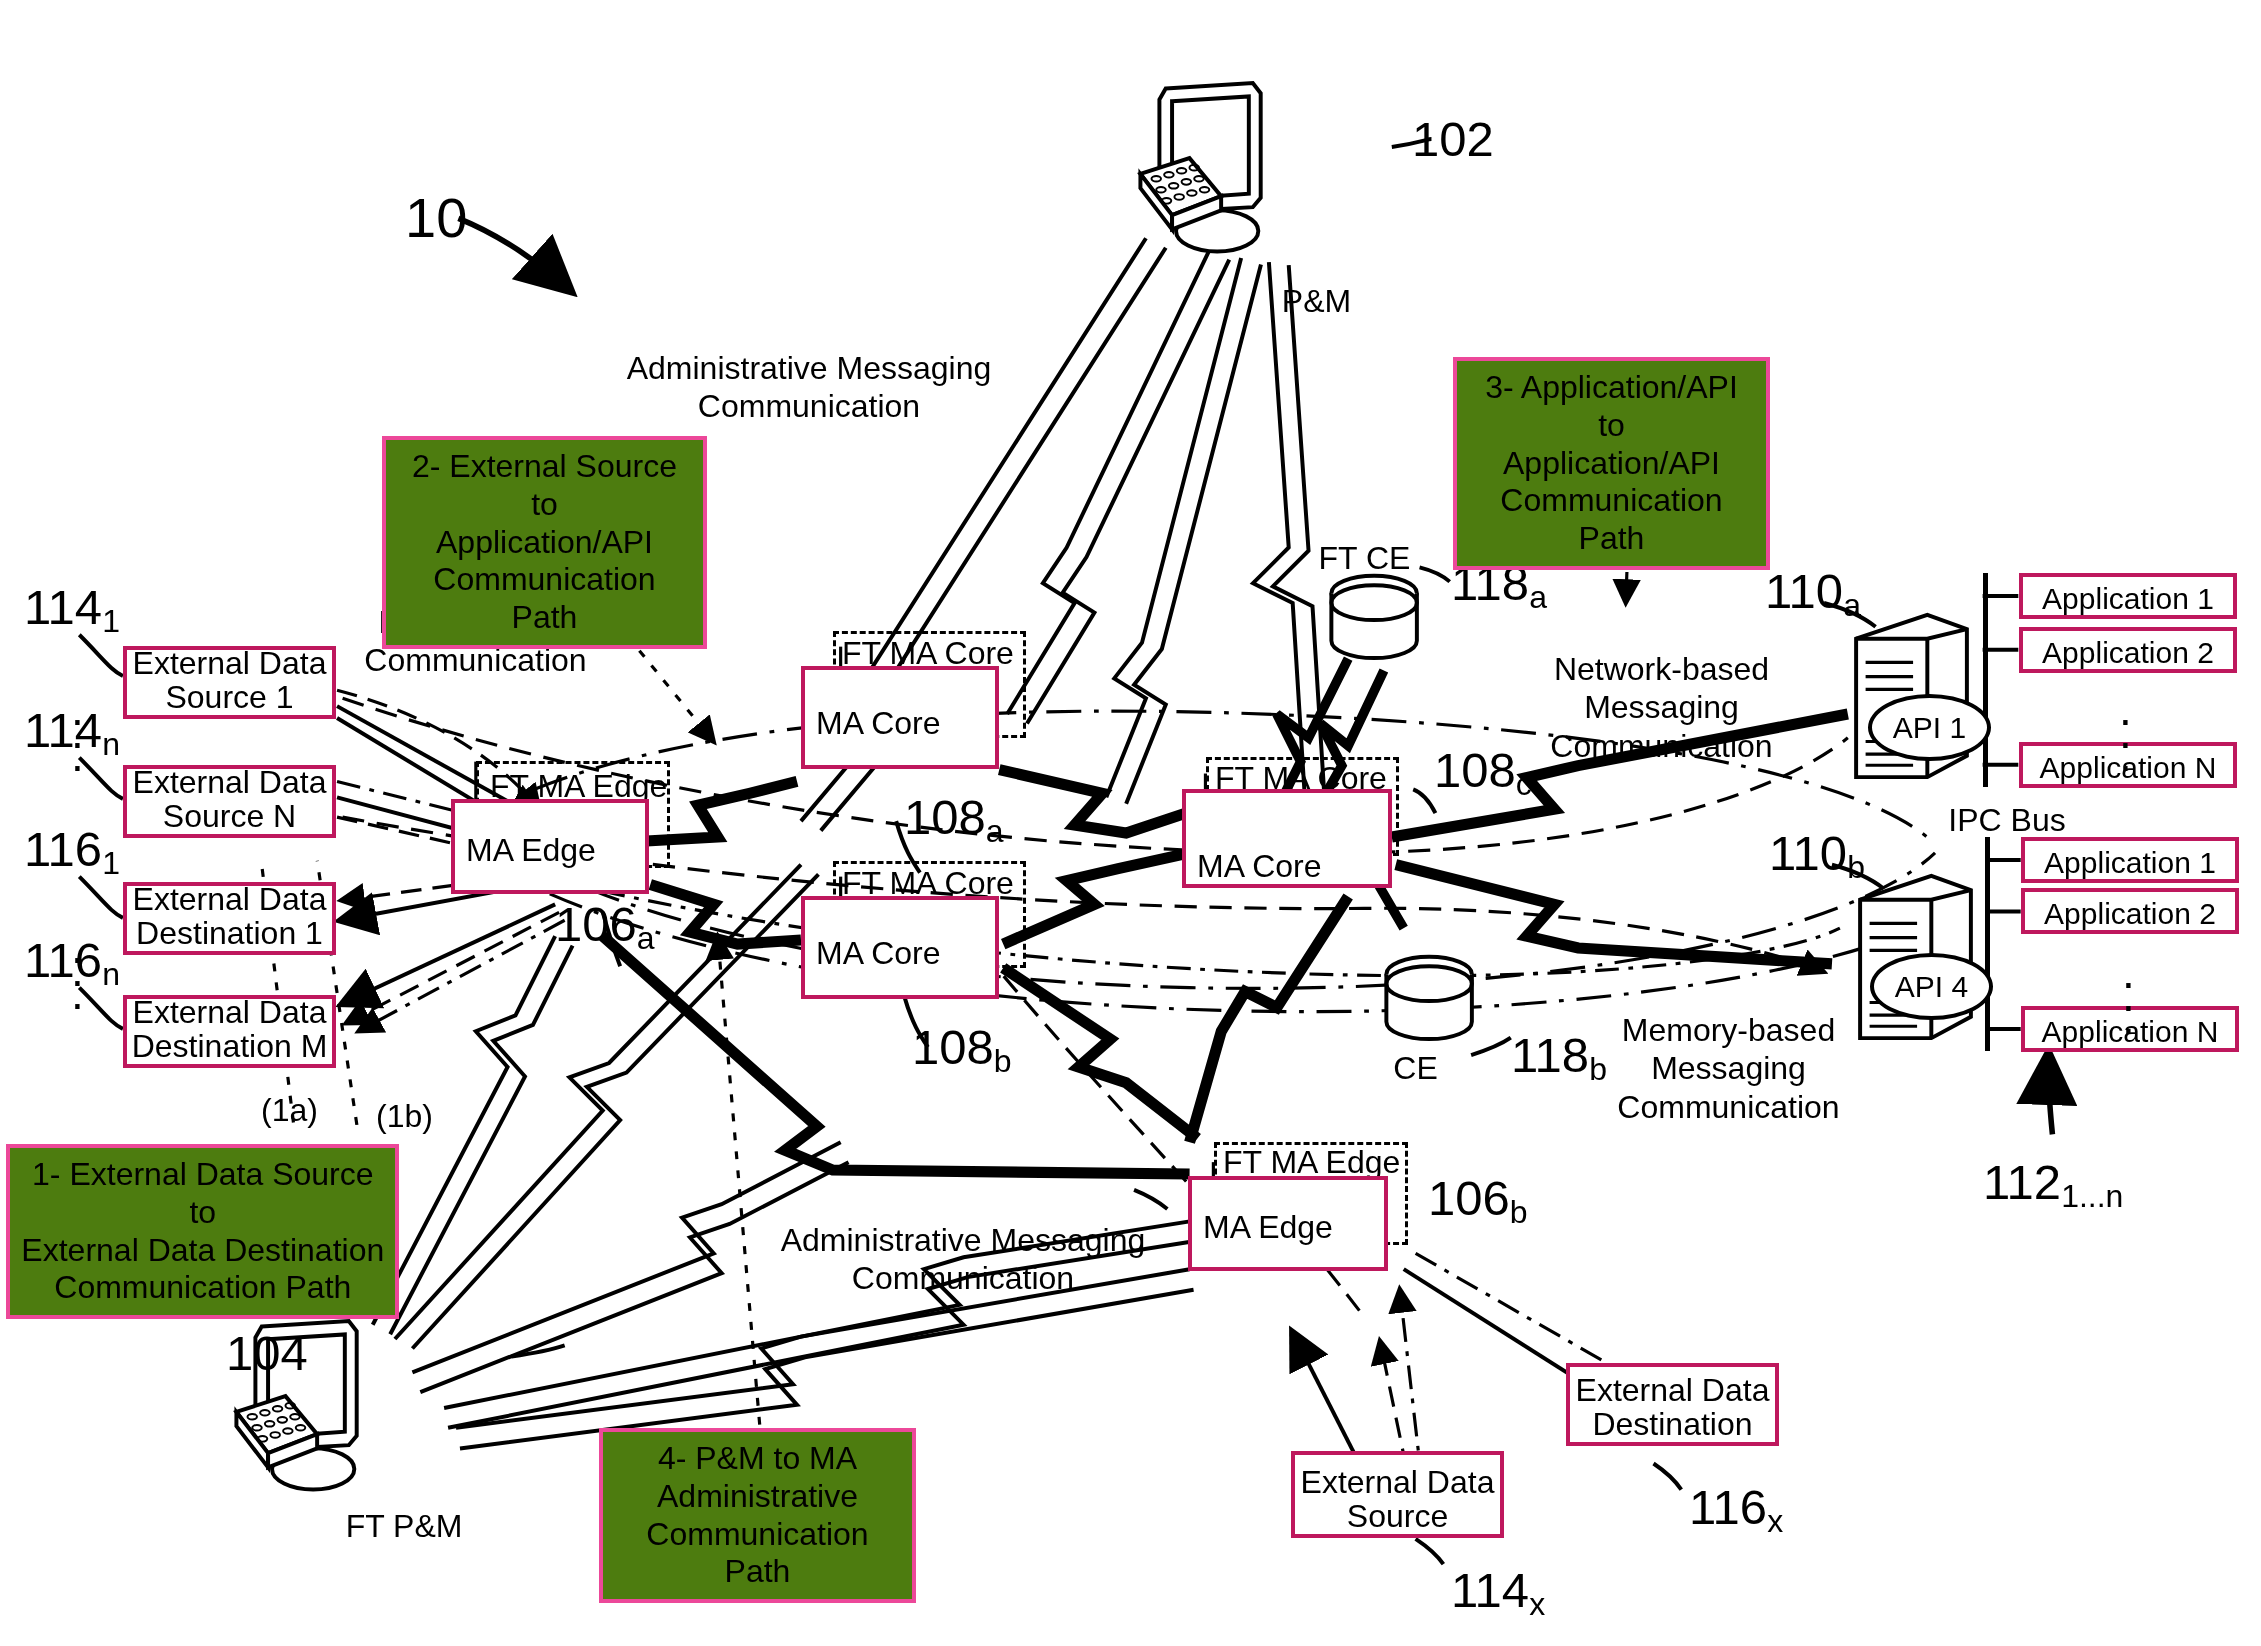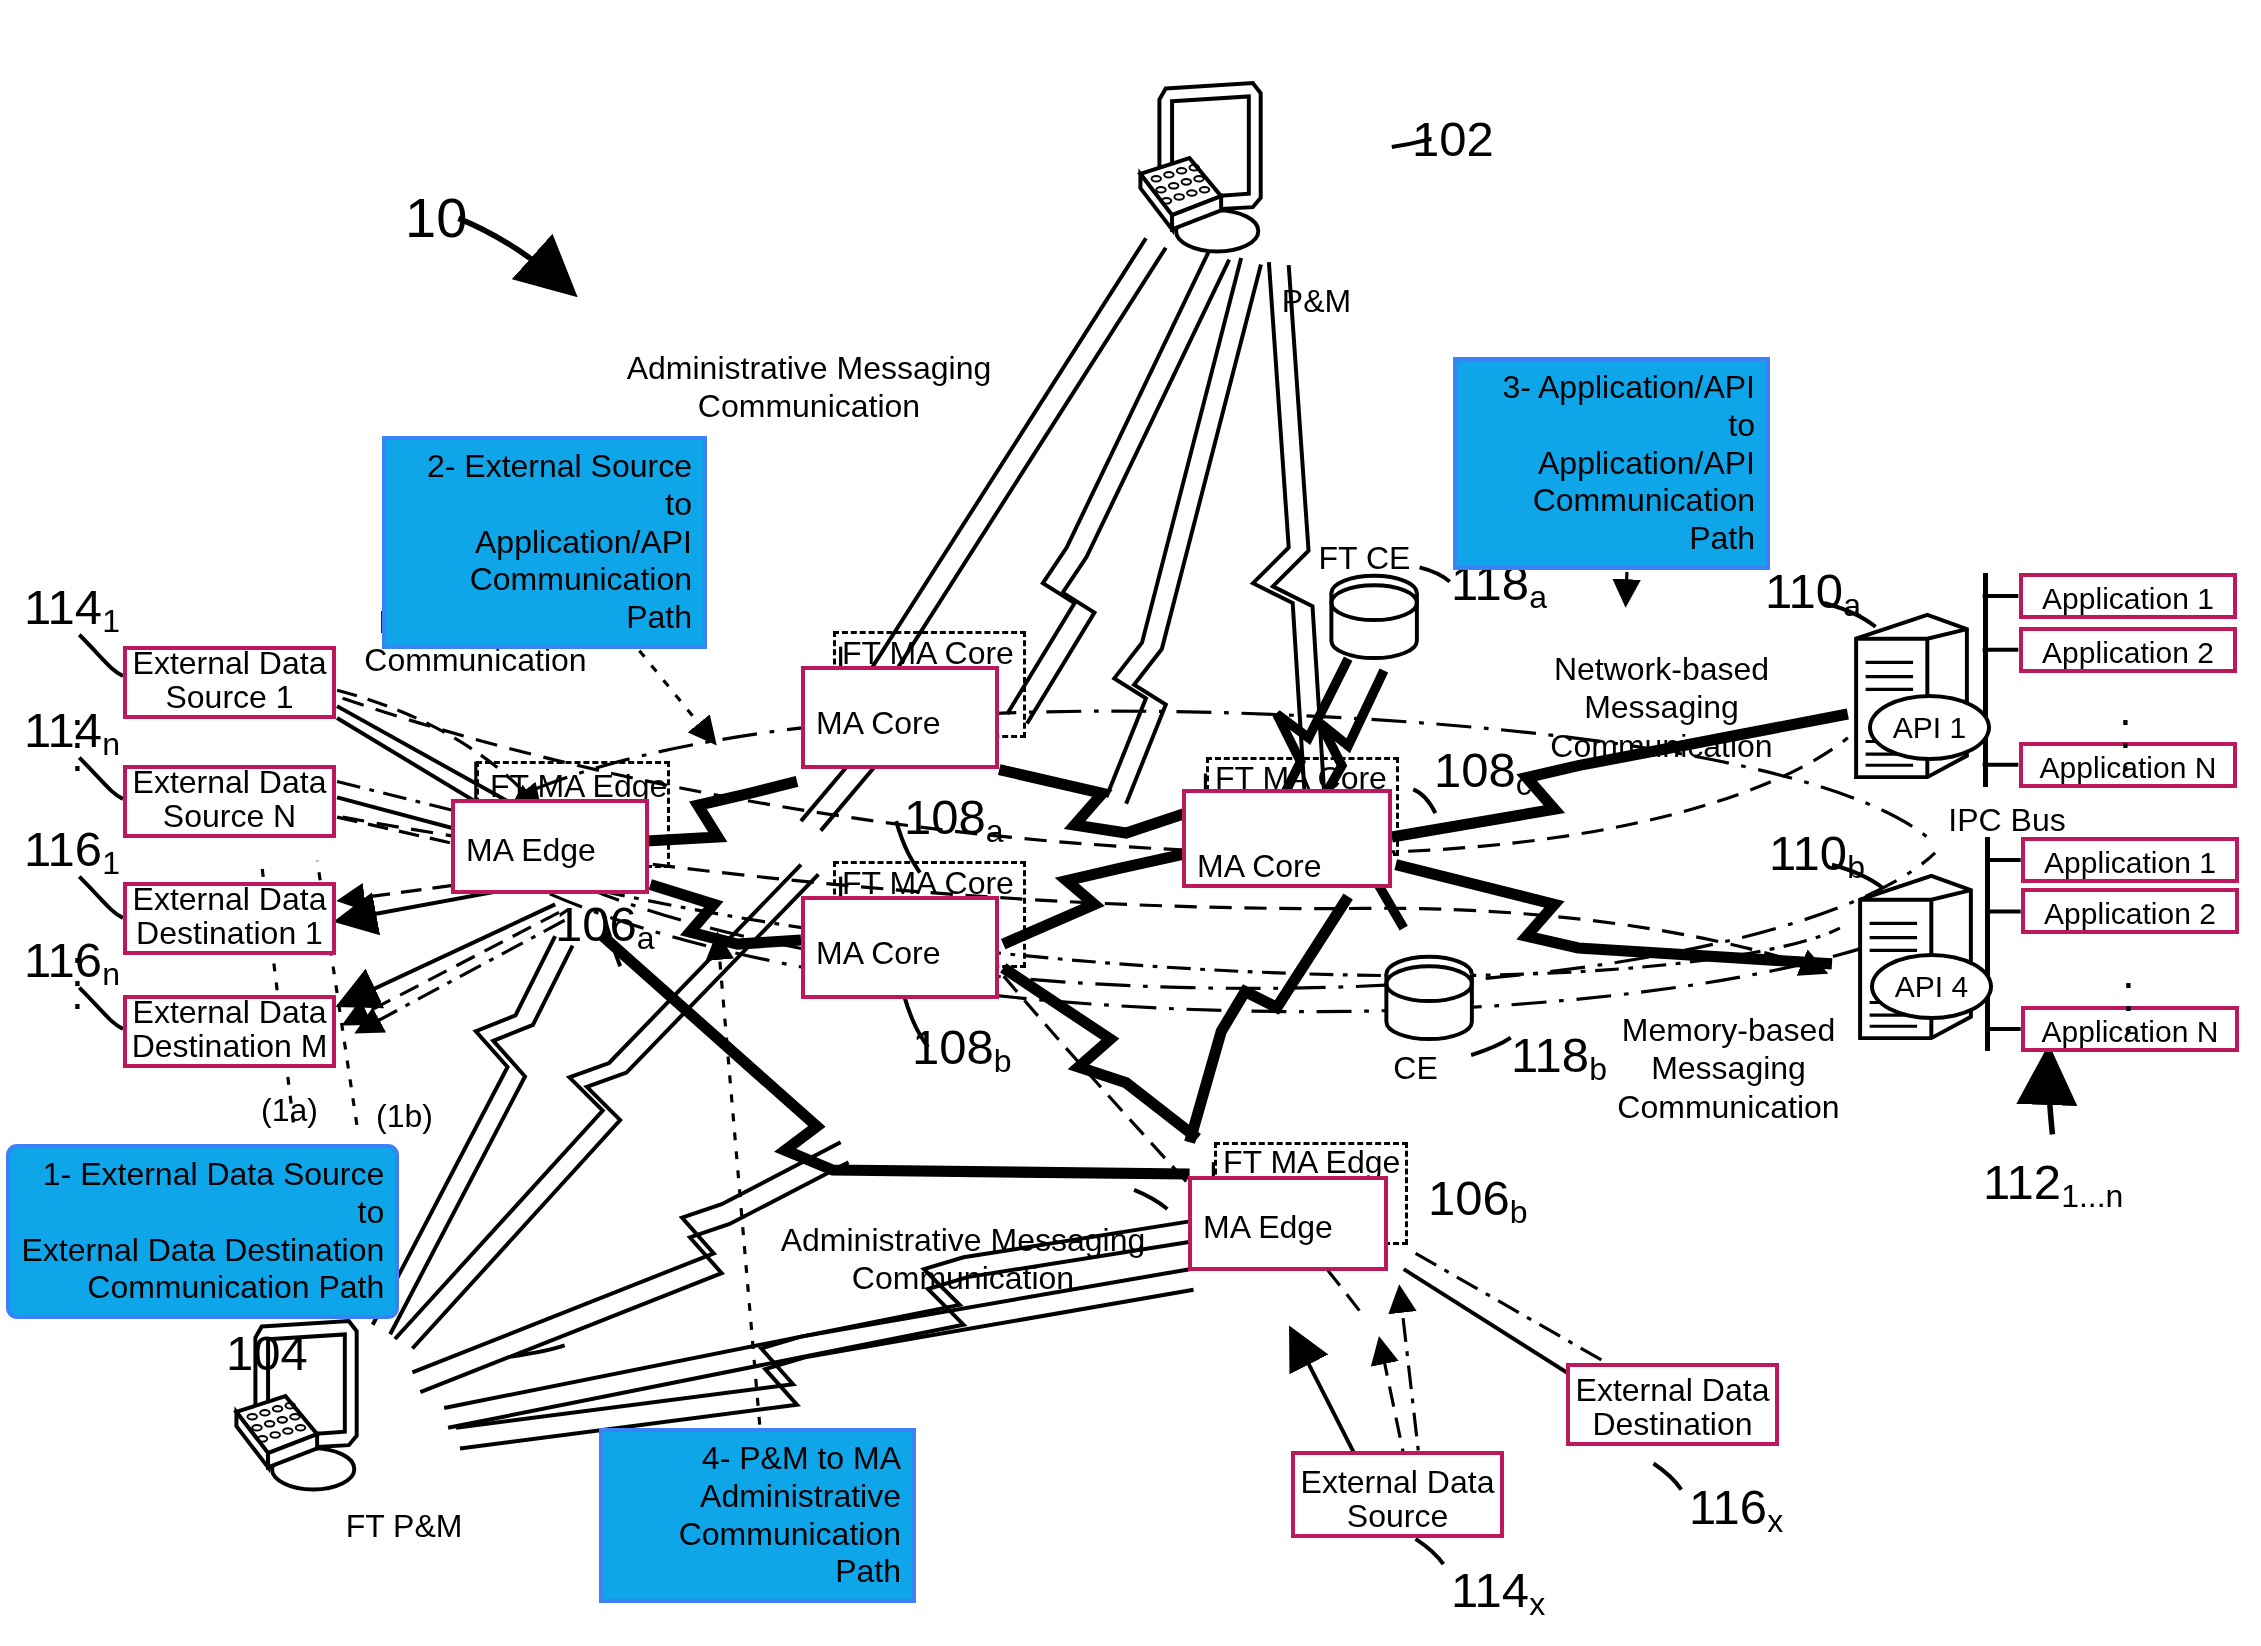--- a/index.html
+++ b/index.html
@@ -5,22 +5,22 @@
   html,body{margin:0;padding:0;background:#fff;}
   body{font-family:"Liberation Sans",sans-serif;color:#000;}
   #stage{position:relative;width:2261px;height:1647px;background:#fff;overflow:hidden;}
   svg.layer{position:absolute;left:0;top:0;width:2261px;height:1647px;pointer-events:none;}
   .node{position:absolute;box-sizing:border-box;background:#fff;border:4px solid #be185d;
         display:flex;align-items:flex-end;justify-content:center;text-align:center;
         font-size:32px;line-height:1.08;z-index:6;}
   .node.left{justify-content:flex-start;padding-left:11px;text-align:left;}
   .ftbox{position:absolute;box-sizing:border-box;border:3.2px dashed #000;background:transparent;z-index:4;}
   .ftlabel{position:absolute;font-size:32px;background:transparent;z-index:5;white-space:nowrap;}
-  .callout{position:absolute;box-sizing:border-box;background:#0ea5e9;border:4px solid #3b82f6;
-           padding:8px 11px;font-size:32px;line-height:1.18;text-align:right;z-index:9;}
+  .callout{position:absolute;box-sizing:border-box;background:#4d7c0f;border:4px solid #ec4899;
+           padding:8px 11px;font-size:32px;line-height:1.18;text-align:center;z-index:9;}
   .plain{position:absolute;font-size:32px;line-height:1.2;text-align:center;z-index:8;white-space:pre;}
   .ref{position:absolute;font-size:49px;line-height:1;z-index:9;white-space:nowrap;font-family:"Liberation Sans",sans-serif;}
   .ref sub{font-size:32px;vertical-align:baseline;position:relative;top:8px;}
   .dots{position:absolute;font-size:46px;line-height:0.5;letter-spacing:0;z-index:7;}
   .appdots{position:absolute;font-size:46px;line-height:0.5;z-index:7;}
   .bus{position:absolute;width:4.8px;background:#000;z-index:5;}
   .icon-wrap{position:absolute;z-index:7;}
   .apibadge{position:absolute;border:4px solid #000;border-radius:50%;background:#fff;
             display:flex;align-items:center;justify-content:center;font-size:30px;z-index:9;}
 </style>
@@ -486,21 +486,21 @@
   </div>
 
   <div class="node" style="left:1566px;top:1363px;width:213px;height:83px;">
     <span style="white-space:pre-line;">External Data
 Destination</span>
   </div>
   <div class="ref" style="left:1689px;top:1483px;">
     <span>116</span><sub>x</sub>
   </div>
 
-  <div class="callout" style="left:6.3px;top:1144px;width:393px;border-radius:11px;">
+  <div class="callout" style="left:6.3px;top:1144px;width:393px;">
     <span style="white-space:pre-line;">1- External Data Source to
 External Data Destination
 Communication Path</span>
   </div>
 
   <div class="callout" style="left:382px;top:436px;width:325px;">
     <span style="white-space:pre-line;">2- External Source to
 Application/API
 Communication Path</span>
   </div>

